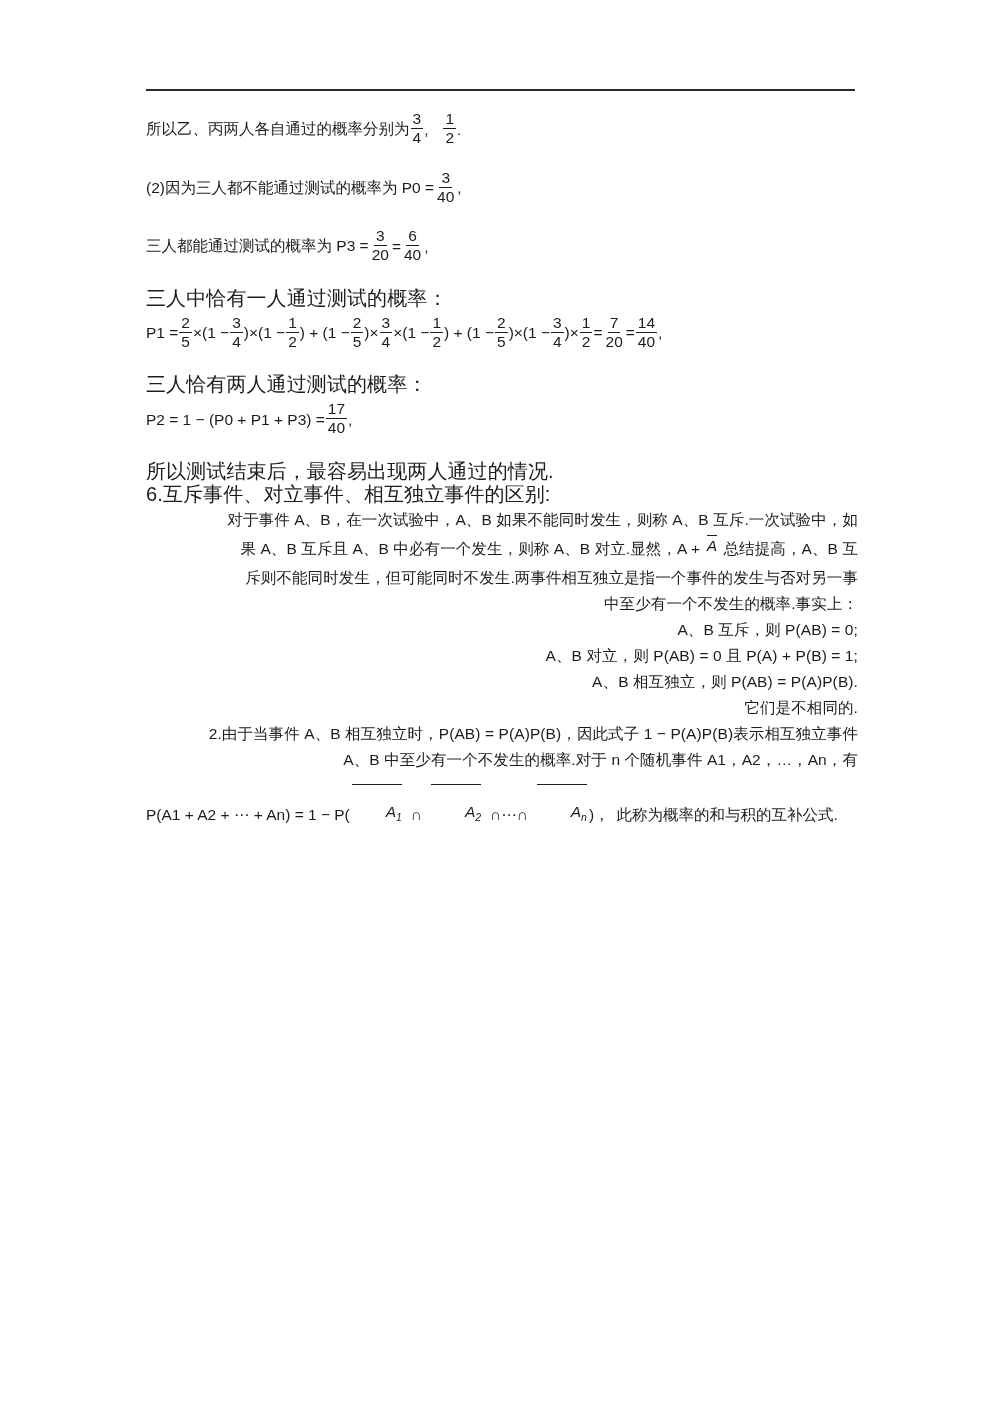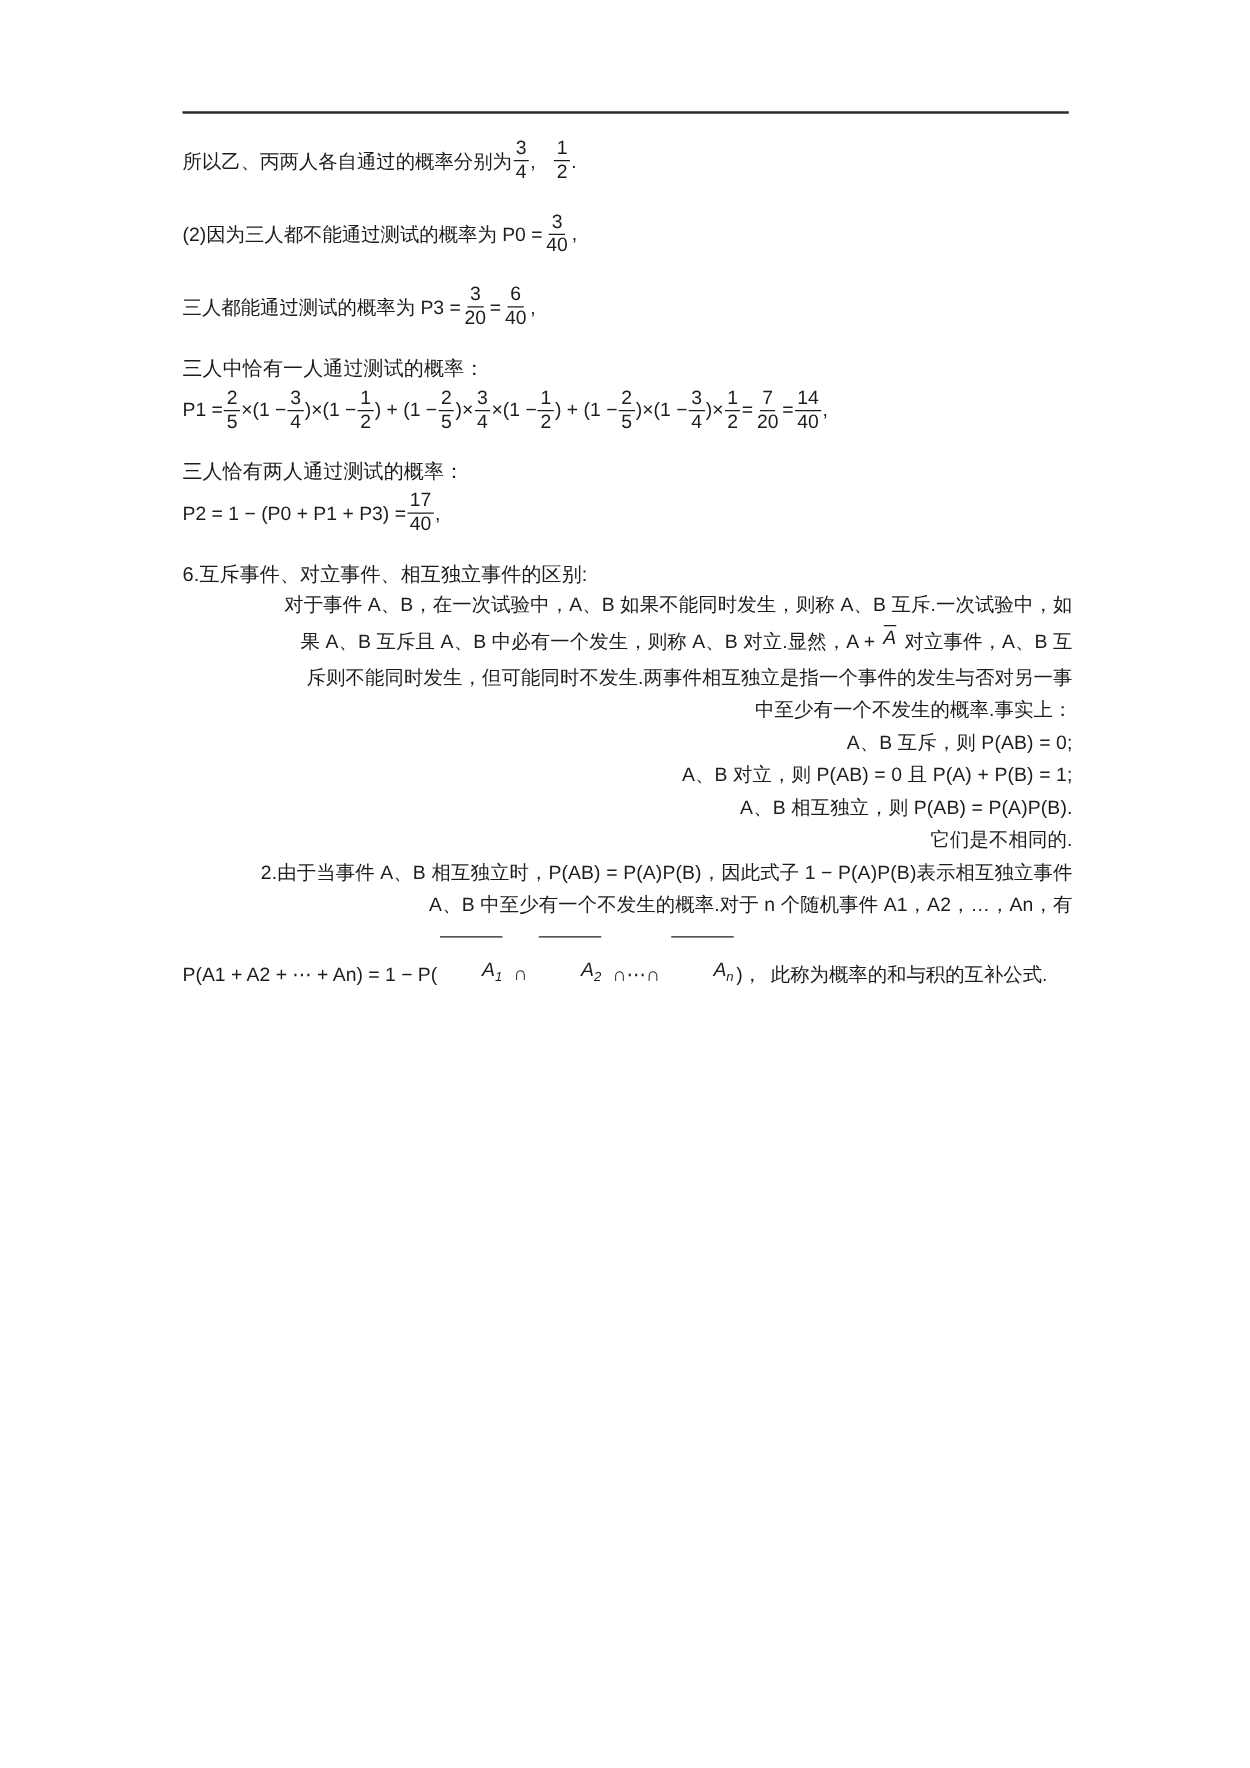--- a/index.html
+++ b/index.html
@@ -29,21 +29,21 @@
     height: 2px;
     background: #2b2b2b;
   }
   .content {
     position: absolute;
     left: 146px;
     top: 112px;
     width: 712px;
   }
   .line {
-    font-size: 16px;
+    font-size: 20px;
     line-height: 1.0;
     color: #1c1c1c;
     white-space: nowrap;
     letter-spacing: 0.1px;
   }
   
   .blk-tall { margin-bottom: 23px; text-align: center; }
   .blk       { margin-bottom: 8px; }
   .blk-sm    { margin-bottom: 3px; }
 
@@ -178,30 +178,31 @@
 
     <div class="eq-row blk-tall">
       <span>P2 = 1 − (P0 + P1 + P3) =</span>
       <span class="frac">
         <span class="num">17</span>
         <span class="den">40</span>
       </span>
       <span>,</span>
     </div>
 
+    <div class="line blk-sm">所以测试结束后，最容易出现两人通过的情况.</div>
 
 
     <div class="line blk-sm">6.互斥事件、对立事件、相互独立事件的区别:</div>
 
     <div class="para para-wide">对于事件 A、B，在一次试验中，A、B 如果不能同时发生，则称 A、B 互斥.一次试验中，如</div>
 
     <div class="para para-wide" style="line-height:32px;">
       <span>果 A、B 互斥且 A、B 中必有一个发生，则称 A、B 对立.显然，A +</span>
       <span class="ov">A</span>
-      <span>对立事件，A、B 互</span>
+      <span>总结提高，A、B 互</span>
     </div>
 
     <div class="para para-wide">斥则不能同时发生，但可能同时不发生.两事件相互独立是指一个事件的发生与否对另一事</div>
     <div class="para para-wide">中至少有一个不发生的概率.事实上：</div>
 
     <div class="para">A、B 互斥，则 P(AB) = 0;</div>
     <div class="para">A、B 对立，则 P(AB) = 0 且 P(A) + P(B) = 1;</div>
     <div class="para">A、B 相互独立，则 P(AB) = P(A)P(B).</div>
     <div class="para">它们是不相同的.</div>
 

